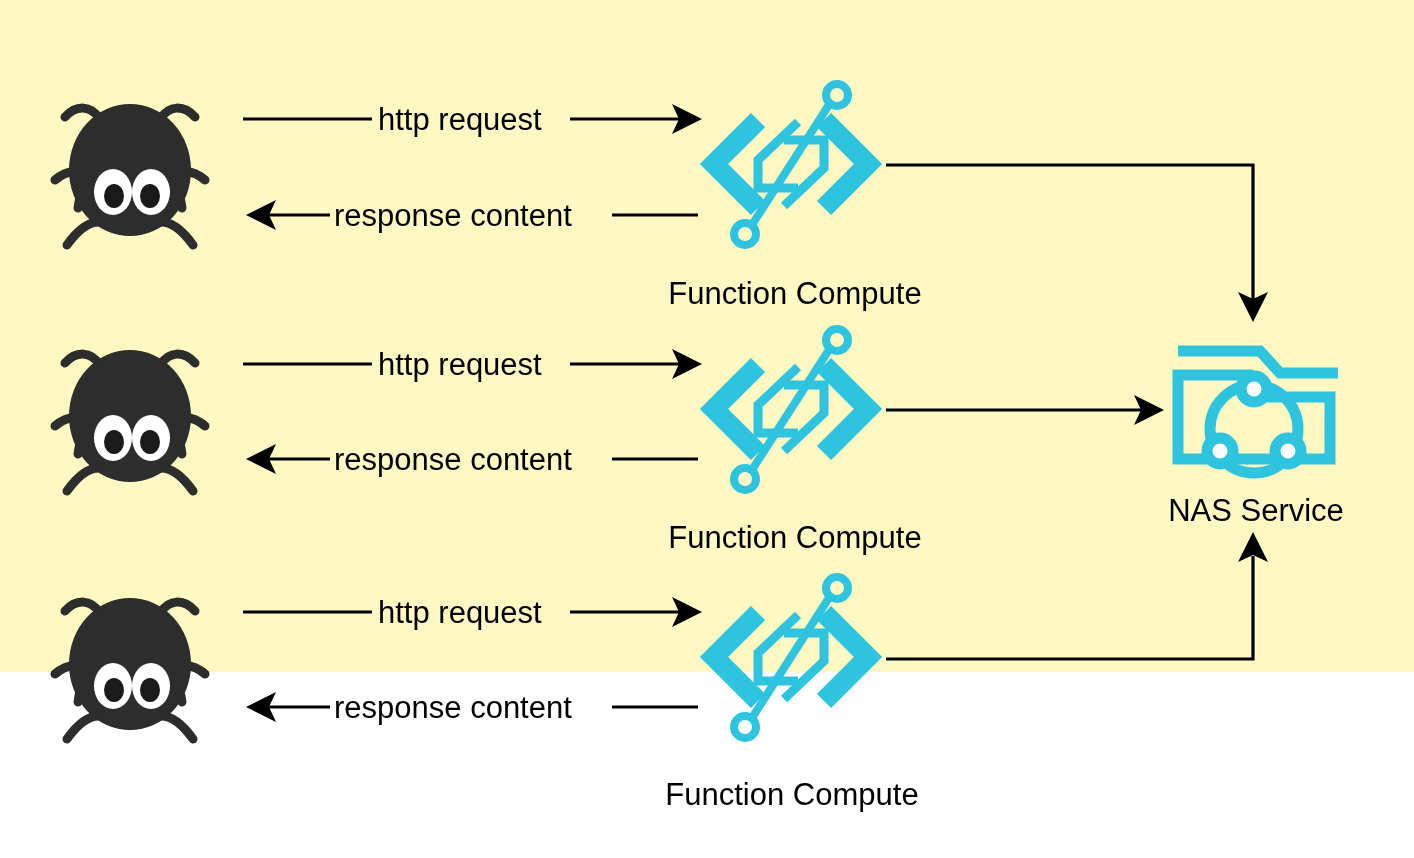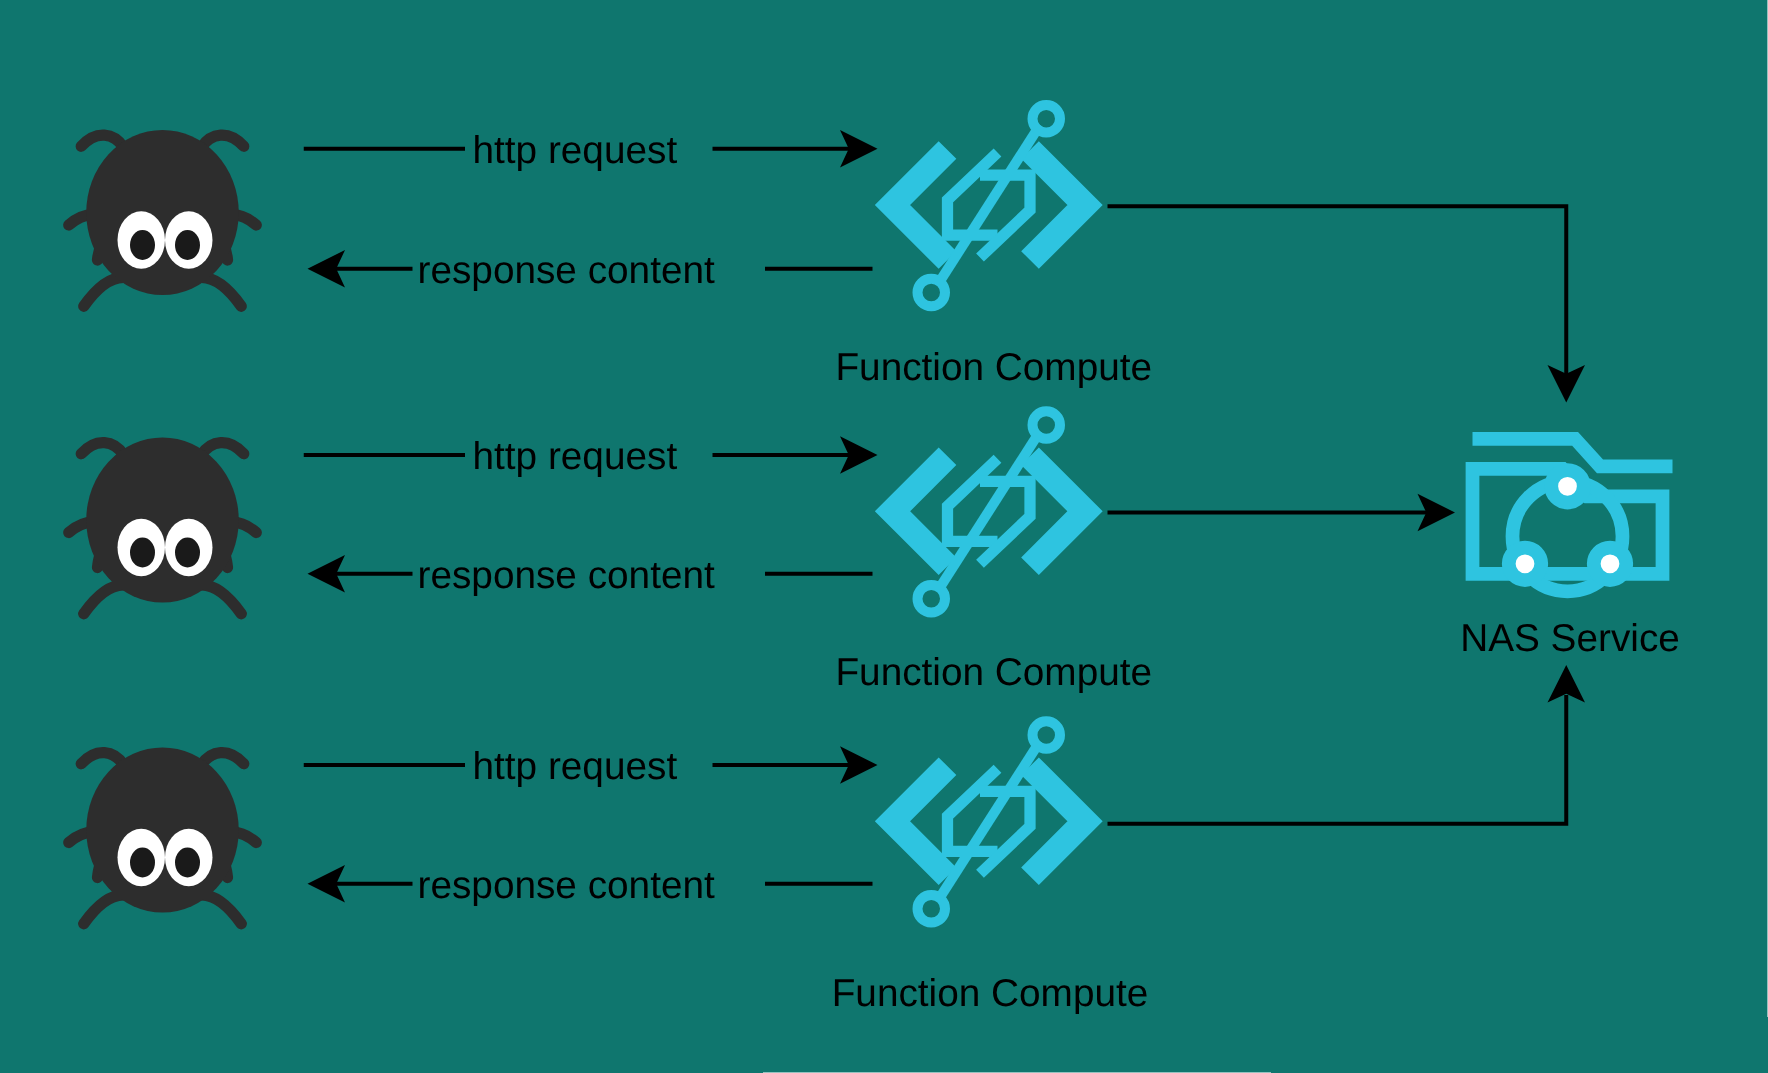--- a/index.html
+++ b/index.html
@@ -11,22 +11,22 @@
   }
   body {
     font-family: "Liberation Sans", sans-serif;
     width: 1414px;
     height: 858px;
     overflow: hidden;
   }
   #diagram-root {
     position: relative;
     width: 1414px;
-    height: 858px;
-    background: #0f766e;
+    height: 672px;
+    background: #fef9c3;
   }
   svg#diagram-svg {
     position: absolute;
     top: 0;
     left: 0;
     width: 1414px;
     height: 858px;
     display: block;
   }
   .edge-label,

